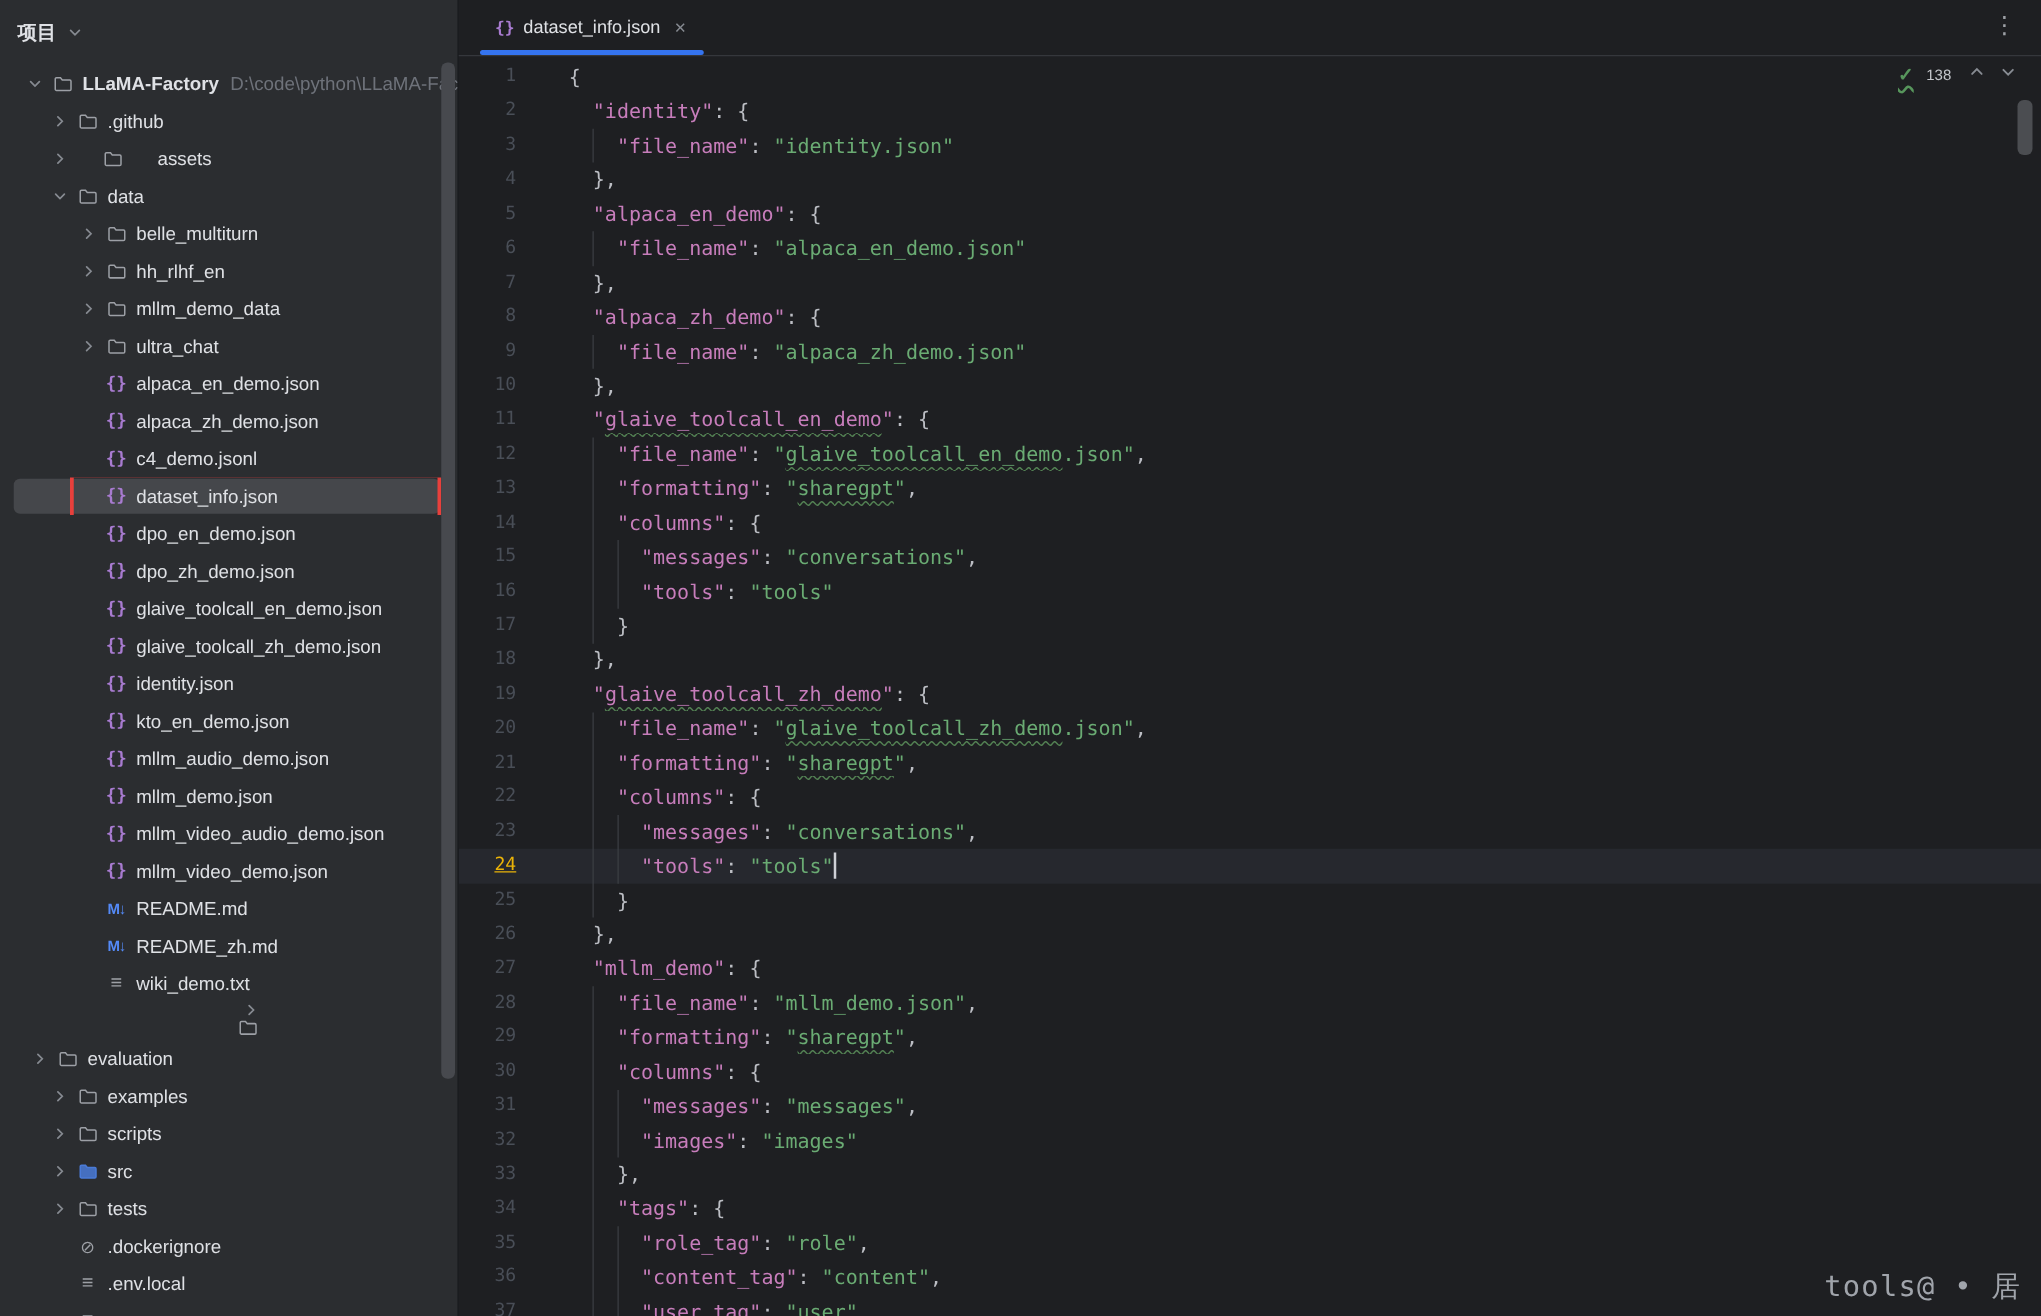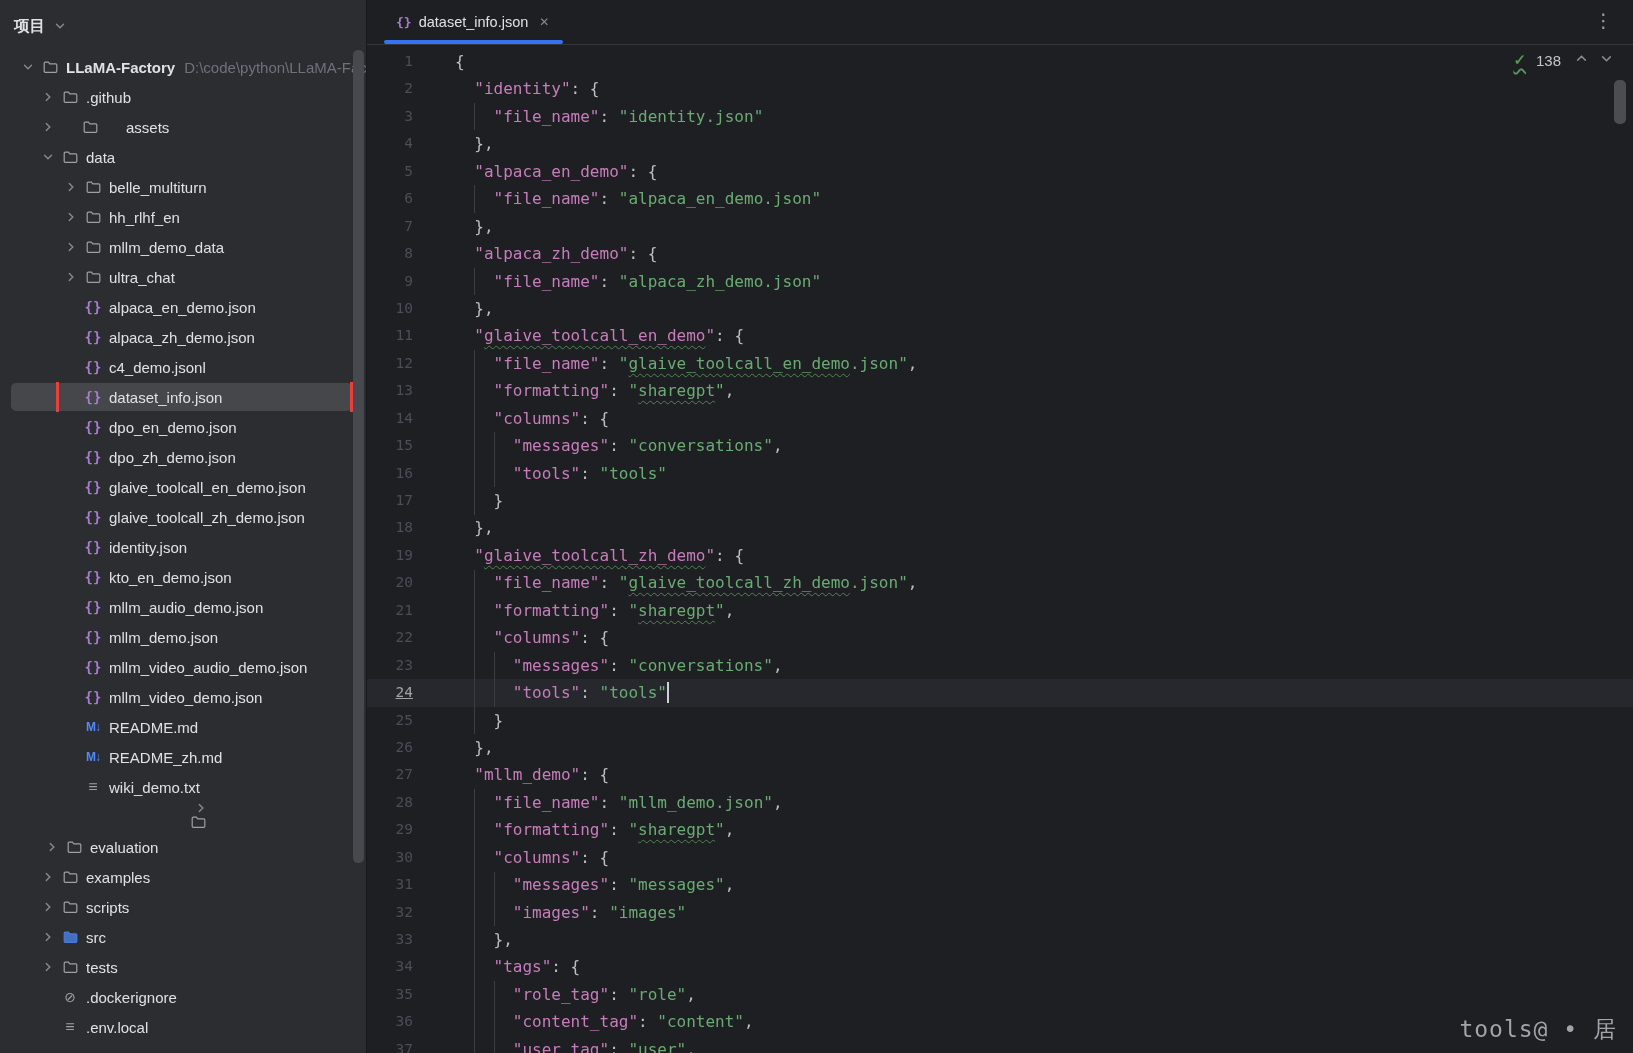--- a/index.html
+++ b/index.html
@@ -45,36 +45,36 @@
   .tab .json-file-icon { font-size:13px; }
   .tab-close { color:#868a91; font-size:12px; margin-left:4px; }
   .kebab { position:absolute; right:20px; top:9px; color:#9da0a6; font-size:19px; letter-spacing:0; }
 
   .editor { position:absolute; top:45px; left:0; right:0; bottom:0; overflow:hidden;
             font-family:"DejaVu Sans Mono",monospace; }
   .code { position:absolute; inset:0; padding-top:3px; }
   .line { display:flex; height:27.45px; line-height:27.45px; white-space:pre; position:relative; }
   .line.cur { background:#26282e; }
   .ln { width:46px; flex:none; text-align:right; font-size:14.5px; color:#494e57; }
-  .line.cur .ln { color:#a3a3a3;text-decoration:underline; }
+  .line.cur .ln { color:#eab308;text-decoration:underline; }
   .lc { padding-left:42px; font-size:16px; color:#bcbec4; }
   .tk-p { color:#bcbec4; }
   .tk-k { color:#c77dbb; }
   .tk-s { color:#6aab73; }
   .wv { text-decoration:underline; text-decoration-style:wavy; text-decoration-color:#538253;
         text-decoration-thickness:1px; text-underline-offset:4px; }
   .guide { position:absolute; width:1px; background:#3b3e43; }
   .caret { position:absolute; width:2px; height:21px; top:3px; background:#ced0d6; }
 
   .inspections { position:absolute; top:6px; right:20px; display:flex; align-items:center; gap:10px;
                  z-index:5; font-family:"Liberation Sans",sans-serif; }
   .insp-check { color:#57965c; font-weight:bold; font-size:15px; text-decoration:underline;
                 text-decoration-style:wavy; text-decoration-color:#57965c;
                 text-decoration-thickness:1.5px; text-underline-offset:3px; }
-  .insp-count { color:#c3c5ca; font-size:15px; }
+  .insp-count { color:#c3c5ca; font-size:12px; }
   .insp-nav { display:flex; align-items:center; gap:12px; margin-left:4px; }
 
   .editor-scrollbar { position:absolute; right:7px; top:35px; width:12px; height:44px;
                  background:#4b4d51; border-radius:5px; z-index:4; }
   .watermark { position:absolute; right:16px; bottom:8px; font-family:"DejaVu Sans Mono",monospace;
                  font-size:23px; color:#a0a4ab; letter-spacing:1px; z-index:5; }
 </style>
 </head>
 <body>
 
@@ -285,21 +285,21 @@
             <path d="M4.3 2.5 L7.8 6 L4.3 9.5" stroke="#868a91" stroke-width="1.4" fill="none" stroke-linecap="round"></path>
           </svg>
         </span>
         <span class="ticon folder-icon">
           <svg width="17" height="16" viewBox="0 0 16 16">
             <path d="M1.7 4.2 a1 1 0 0 1 1-1 h3.2 l1.4 1.7 h6 a1 1 0 0 1 1 1 v6.4 a1 1 0 0 1 -1 1 h-10.6 a1 1 0 0 1 -1 -1 z" stroke="#9da0a6" stroke-width="1.2" fill="none" fill-opacity="0"></path>
           </svg>
         </span>
         <span class="tlabel">docker</span>
       </div>
-      <div class="trow" style="padding-left: 40px;">
+      <div class="trow" style="padding-left: 20px;">
         <span class="chev">
           <svg width="12" height="12" viewBox="0 0 12 12">
             <path d="M4.3 2.5 L7.8 6 L4.3 9.5" stroke="#868a91" stroke-width="1.4" fill="none" stroke-linecap="round"></path>
           </svg>
         </span>
         <span class="ticon folder-icon">
           <svg width="17" height="16" viewBox="0 0 16 16">
             <path d="M1.7 4.2 a1 1 0 0 1 1-1 h3.2 l1.4 1.7 h6 a1 1 0 0 1 1 1 v6.4 a1 1 0 0 1 -1 1 h-10.6 a1 1 0 0 1 -1 -1 z" stroke="#9da0a6" stroke-width="1.2" fill="none" fill-opacity="0"></path>
           </svg>
         </span>

